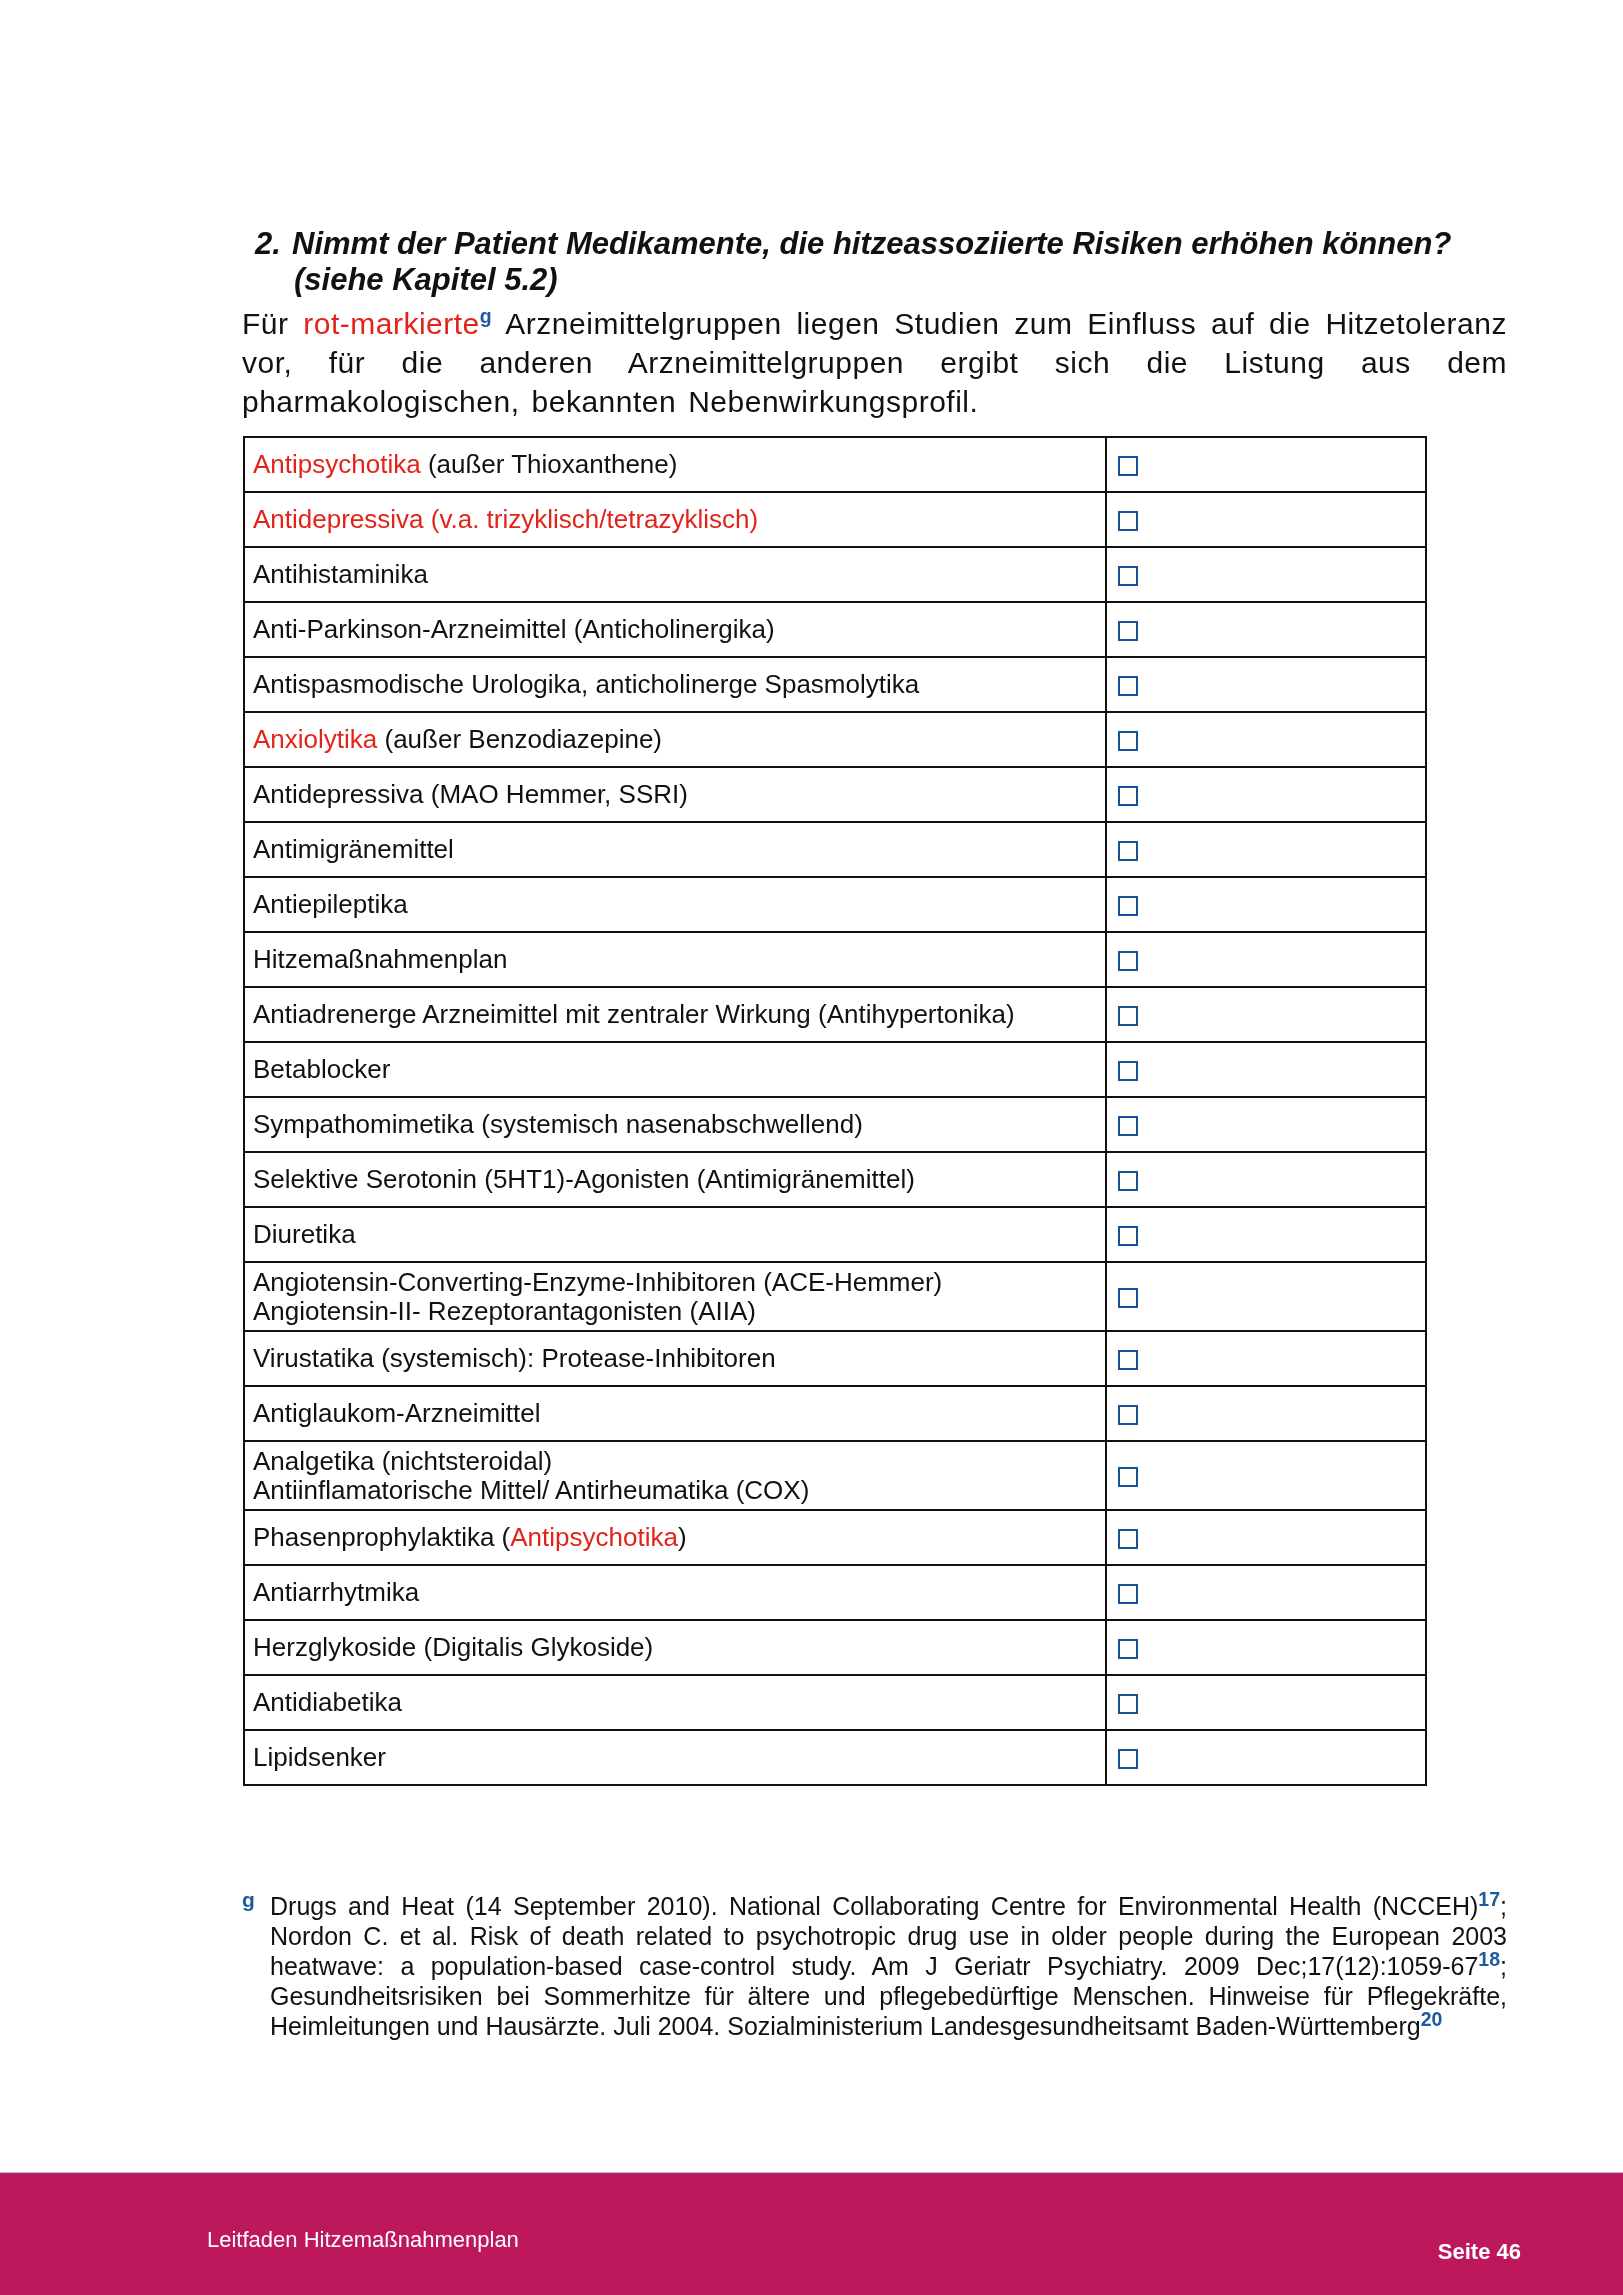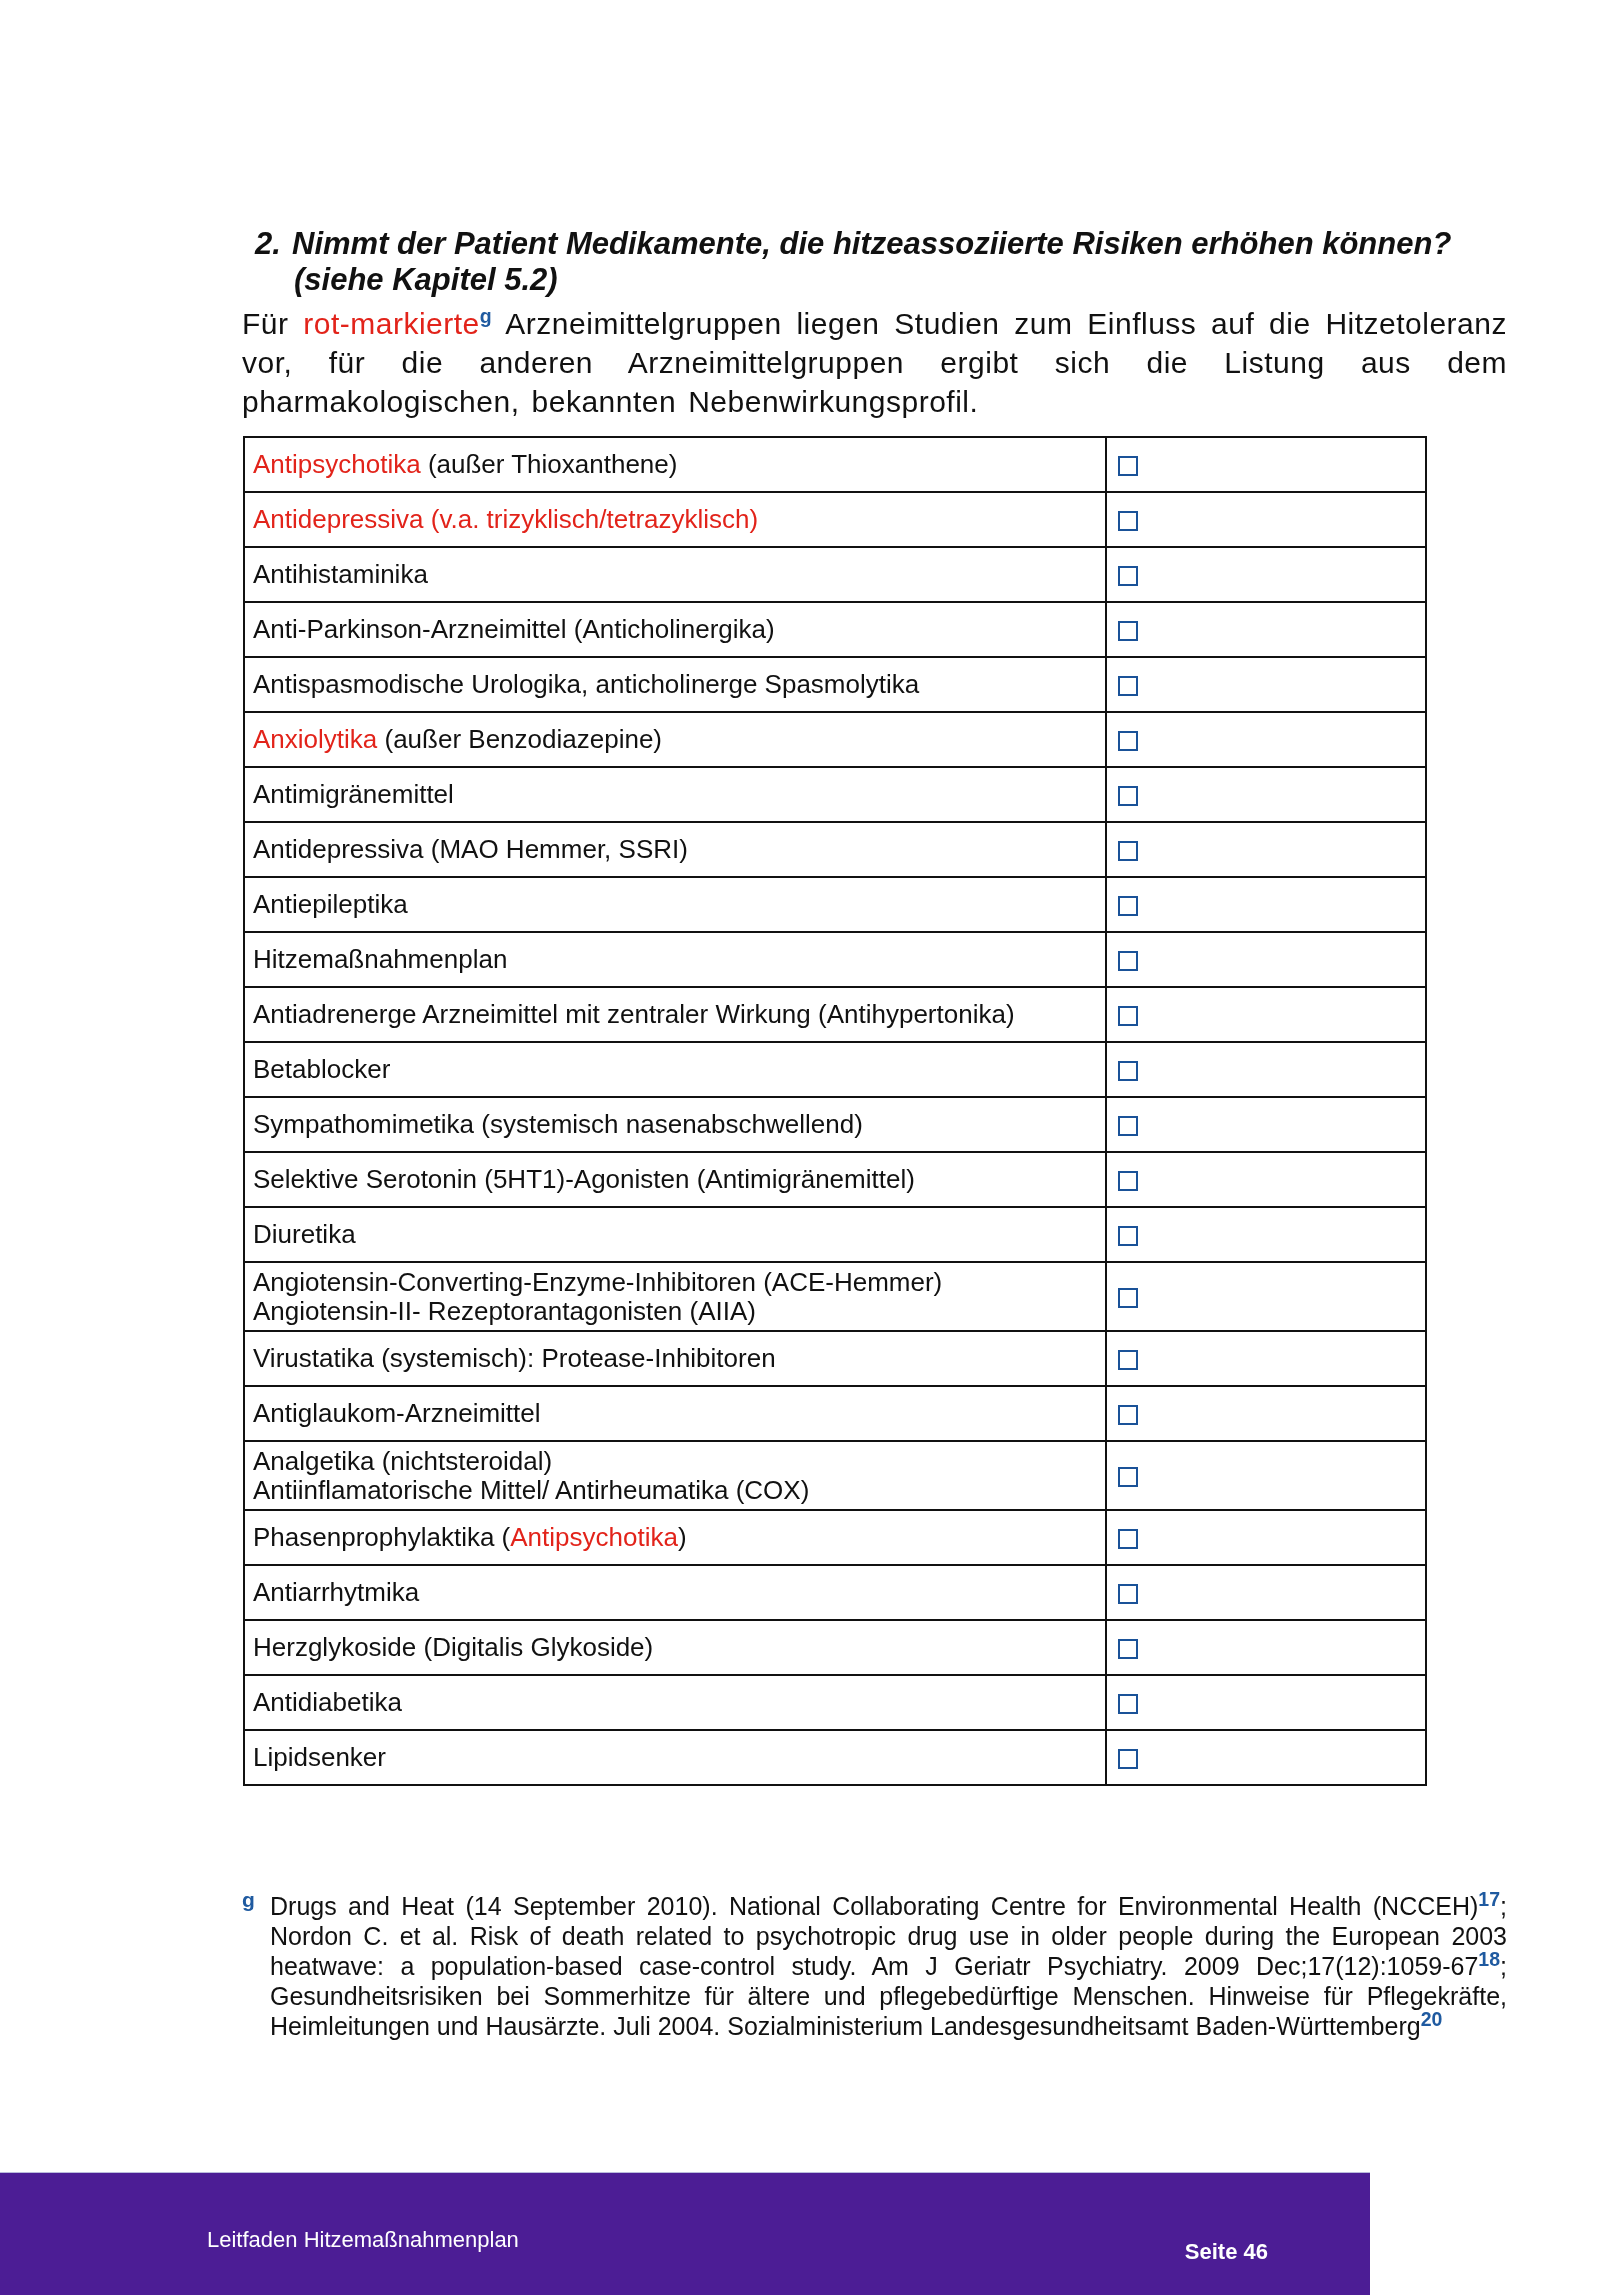--- a/index.html
+++ b/index.html
@@ -37,22 +37,22 @@
     background:#fff; cursor:pointer; vertical-align:middle;
   }
   .footnote {
     position:absolute; left:242px; top:1891px; width:1265px;
     font-size:25px; line-height:30px; color:#111;
   }
   .footnote .mark { position:absolute; left:0; top:-6.5px; color:#1f5aa0; font-weight:bold; font-size:21px; }
   .footnote .body { margin-left:28px; text-align:justify; }
   .footnote .ref { color:#1f5aa0; font-weight:bold; font-size:19.5px; vertical-align:super; line-height:0; }
   .footer {
-    position:absolute; left:0; top:2172px; width:1370px; height:123px;
-    background:#4c1d95; border-top:1.6px solid #b9bbdc;
+    position:absolute; left:0; top:2172px; width:1623px; height:123px;
+    background:#be185d; border-top:1.6px solid #b9bbdc;
   }
   .footer .left { position:absolute; left:207px; top:54px; color:#fff; font-size:22px; }
   .footer .right { position:absolute; right:102px; top:66px; color:#fff; font-size:22px;font-weight:bold; }
 </style>
 </head>
 <body>
 
 <div class="heading">
   <span class="num">2.</span><span>Nimmt der Patient Medikamente, die hitzeassoziierte Risiken erhöhen können?</span>
   <span class="sub">(siehe Kapitel 5.2)</span>
@@ -86,25 +86,25 @@
       </tr>
       <tr>
         <td><span>Antispasmodische Urologika, anticholinerge Spasmolytika</span></td>
         <td class="chk"><span class="cb" role="checkbox" aria-checked="false"></span></td>
       </tr>
       <tr>
         <td><span class="red">Anxiolytika</span><span> (außer Benzodiazepine)</span></td>
         <td class="chk"><span class="cb" role="checkbox" aria-checked="false"></span></td>
       </tr>
       <tr>
-        <td><span>Antimigränemittel</span></td>
+        <td><span>Antidepressiva (MAO Hemmer, SSRI)</span></td>
         <td class="chk"><span class="cb" role="checkbox" aria-checked="false"></span></td>
       </tr>
       <tr>
-        <td><span>Antidepressiva (MAO Hemmer, SSRI)</span></td>
+        <td><span>Antimigränemittel</span></td>
         <td class="chk"><span class="cb" role="checkbox" aria-checked="false"></span></td>
       </tr>
       <tr>
         <td><span>Antiepileptika</span></td>
         <td class="chk"><span class="cb" role="checkbox" aria-checked="false"></span></td>
       </tr>
       <tr>
         <td><span>Hitzemaßnahmenplan</span></td>
         <td class="chk"><span class="cb" role="checkbox" aria-checked="false"></span></td>
       </tr>

